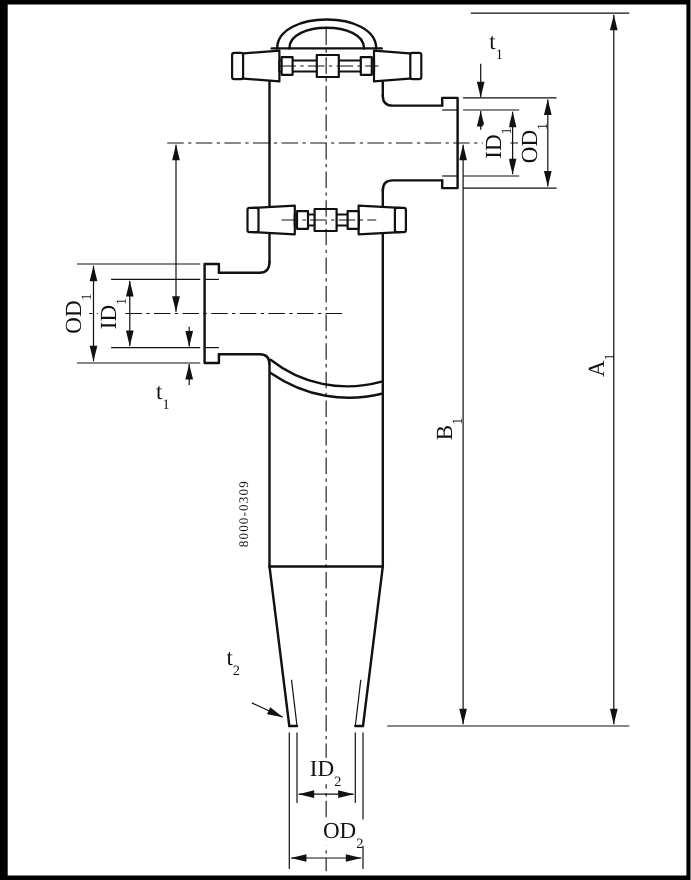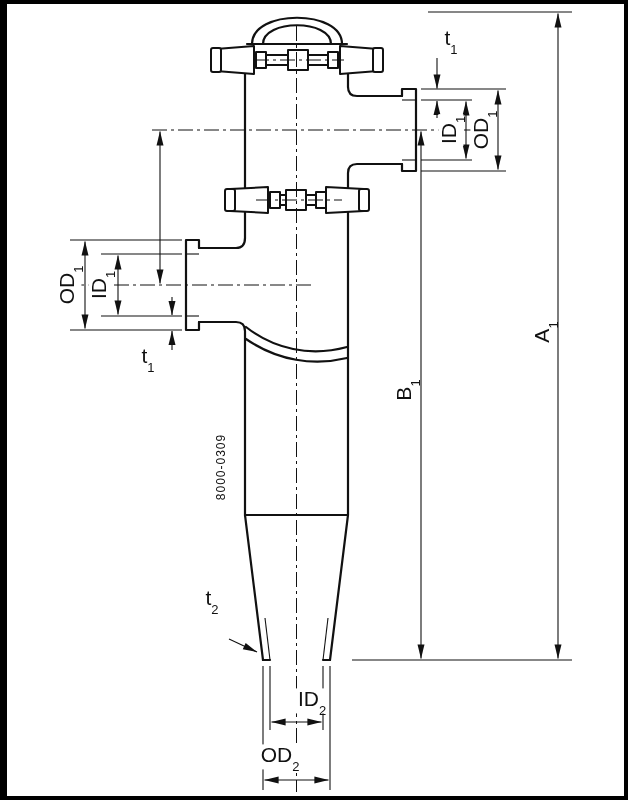--- a/index.html
+++ b/index.html
@@ -1,18 +1,18 @@
 <!DOCTYPE html>
 <html><head>
 <meta charset="utf-8">
 <style>
   html,body { margin:0; padding:0; background:#fff; }
   .stage {
     position:relative; width:628px; height:800px; background:#fff;
-    overflow:hidden; font-family:Liberation Sans, sans-serif; color:#111;
+    overflow:hidden; font-family:Liberation Serif, serif; color:#111;
   }
   .frame {
     position:absolute; inset:0; pointer-events:none; z-index:40;
     border:4px solid #000; border-left-width:7px;
   }
   svg.draw { position:absolute; left:0; top:0; }
   .outline { fill:none; stroke:#111; stroke-width:2.2; stroke-linejoin:round; stroke-linecap:round; }
   .wfill   { fill:#fff; stroke:#111; stroke-width:2; stroke-linejoin:round; }
   .thin    { fill:none; stroke:#111; stroke-width:1.1; }
   .cl      { fill:none; stroke:#111; stroke-width:1; stroke-dasharray:15 4 3 4; }
@@ -159,20 +159,20 @@
   <div class="lbl rot" style="left:406px;top:390px"><span>B</span><sub>1</sub></div>
 
   <div class="lbl rot" style="left:69px;top:285px"><span>OD</span><sub>1</sub></div>
 
   <div class="lbl rot" style="left:101px;top:285px"><span>ID</span><sub>1</sub></div>
 
   <div class="lbl" style="left:148px;top:358px"><span>t</span><sub>1</sub></div>
 
   <div class="lbl" style="left:212px;top:600px"><span>t</span><sub>2</sub></div>
 
-  <div class="lbl" style="left:312px;top:701px"><span>ID</span><sub>2</sub></div>
+  <div class="lbl" style="left:296px;top:701px"><span>ID</span><sub>2</sub></div>
 
-  <div class="lbl" style="left:280px;top:757px"><span>OD</span><sub>2</sub></div>
+  <div class="lbl" style="left:312px;top:757px"><span>OD</span><sub>2</sub></div>
 
   <div class="partnum" style="left:221px;top:467px">8000-0309</div>
 
   <div class="frame"></div>
 </div>
 
 </body></html>

